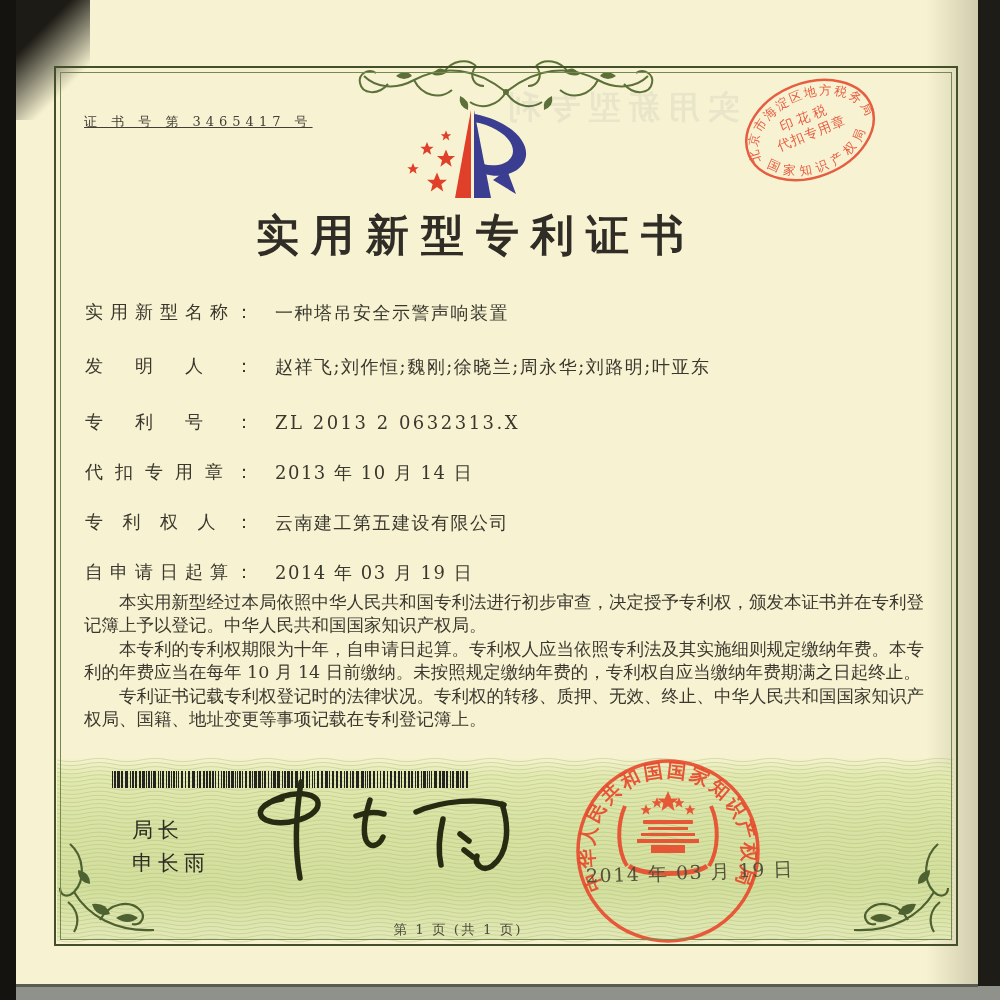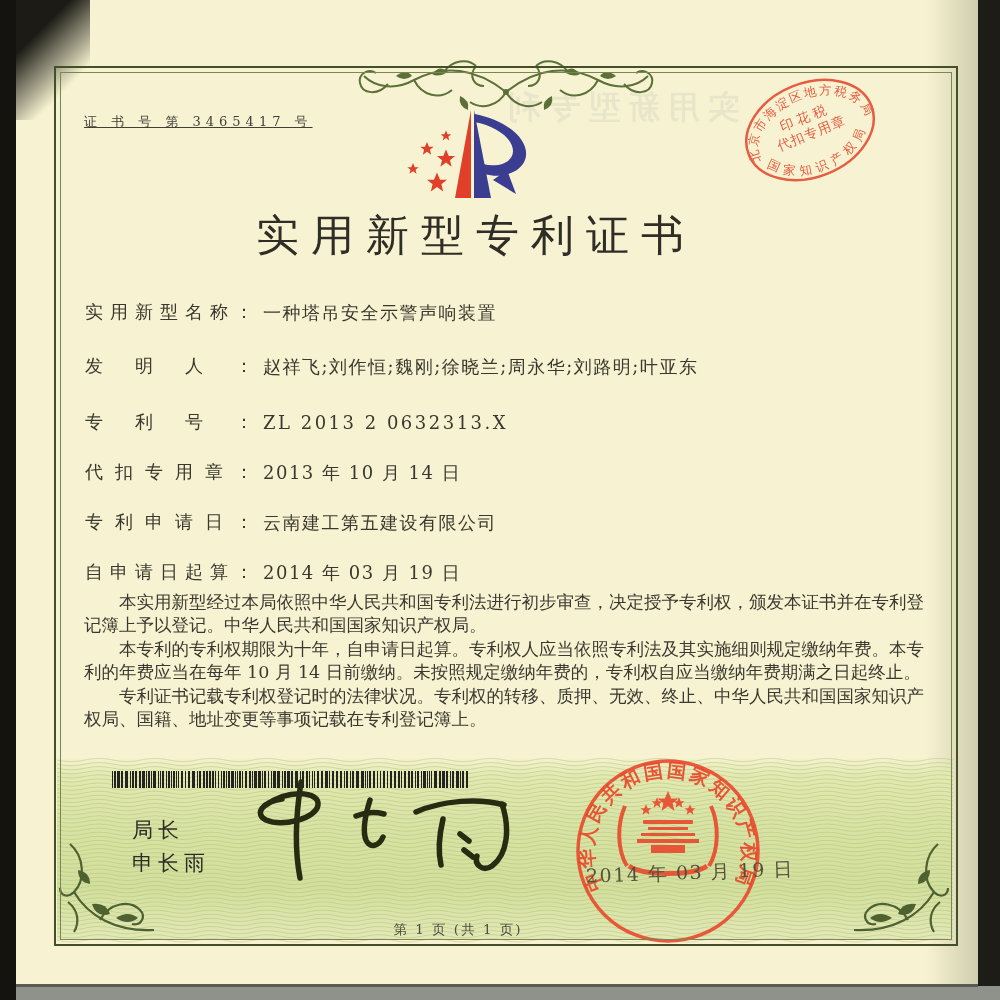--- a/index.html
+++ b/index.html
@@ -16,24 +16,24 @@
   .frame-outer{position:absolute;left:54px;top:66px;width:900px;height:876px;
          border:2.5px solid #43502a;z-index:3;pointer-events:none;}
   .frame-inner{position:absolute;inset:4px;border:1px solid #77894e;}
   .band{position:absolute;left:57px;top:757px;width:894px;height:183px;z-index:1;
         background:linear-gradient(180deg,rgba(244,242,207,0) 0%,#e3e9b2 10%,#d8e2a4 40%,#d3df9e 72%,#e3e8b8 100%);}
   .content{position:absolute;inset:0;z-index:2;}
   .cert-number{position:absolute;left:84px;top:113px;font-size:13px;letter-spacing:5px;color:#413f36;text-decoration:underline;}
   .ghost{position:absolute;left:500px;top:86px;font-size:32px;letter-spacing:8px;color:#31426b;
          opacity:.07;transform:scaleX(-1);font-weight:bold;}
   .cert-title{position:absolute;left:96px;top:207px;width:760px;text-align:center;
-         font-size:43px;font-weight:normal;letter-spacing:12px;color:#2f2d26;}
+         font-size:43px;font-weight:bold;letter-spacing:12px;color:#2f2d26;}
   .row{position:absolute;left:85px;display:flex;align-items:flex-start;font-size:18px;color:#3a382e;justify-content:center;}
   .flabel{width:168px;flex:none;text-align:justify;text-align-last:justify;-moz-text-align-last:justify;}
-  .fvalue{margin-left:10px;letter-spacing:1.5px;line-height:26px;}
+  .fvalue{margin-left:22px;letter-spacing:1.5px;line-height:26px;}
   .paras{position:absolute;left:84px;top:591px;width:840px;}
   .paras p{margin:0;text-indent:2em;text-align:justify;font-size:17.5px;line-height:23.4px;color:#3b392f;}
   .director{position:absolute;left:132px;font-size:21px;letter-spacing:5px;color:#2e2c24;z-index:2;margin-top:6px;}
   .seal-date{position:absolute;left:586px;top:860px;font-size:19px;letter-spacing:1.5px;
          color:#53503a;z-index:4;transform:rotate(-2deg);}
   .footer{position:absolute;left:54px;top:921px;width:900px;text-align:center;font-size:13.5px;
          letter-spacing:2px;color:#4e4c3c;transform:translateX(-46px);z-index:2;}
   svg{overflow:visible;}
   .abs{position:absolute;}
 </style>
@@ -172,21 +172,21 @@
     </div>
     <div class="row" style="top:410px">
       <span class="flabel">专利号：</span>
       <span class="fvalue" style="letter-spacing:2.5px">ZL 2013 2 0632313.X</span>
     </div>
     <div class="row" style="top:460px">
       <span class="flabel">代扣专用章：</span>
       <span class="fvalue">2013 年 10 月 14 日</span>
     </div>
     <div class="row" style="top:510px">
-      <span class="flabel">专利申请日：</span>
+      <span class="flabel">专利权人：</span>
       <span class="fvalue">云南建工第五建设有限公司</span>
     </div>
     <div class="row" style="top:560px">
       <span class="flabel">自申请日起算：</span>
       <span class="fvalue">2014 年 03 月 19 日</span>
     </div>
 
     <div class="paras">
       <p>本实用新型经过本局依照中华人民共和国专利法进行初步审查，决定授予专利权，颁发本证书并在专利登记簿上予以登记。中华人民共和国国家知识产权局。</p>
       <p>本专利的专利权期限为十年，自申请日起算。专利权人应当依照专利法及其实施细则规定缴纳年费。本专利的年费应当在每年 10 月 14 日前缴纳。未按照规定缴纳年费的，专利权自应当缴纳年费期满之日起终止。</p>

